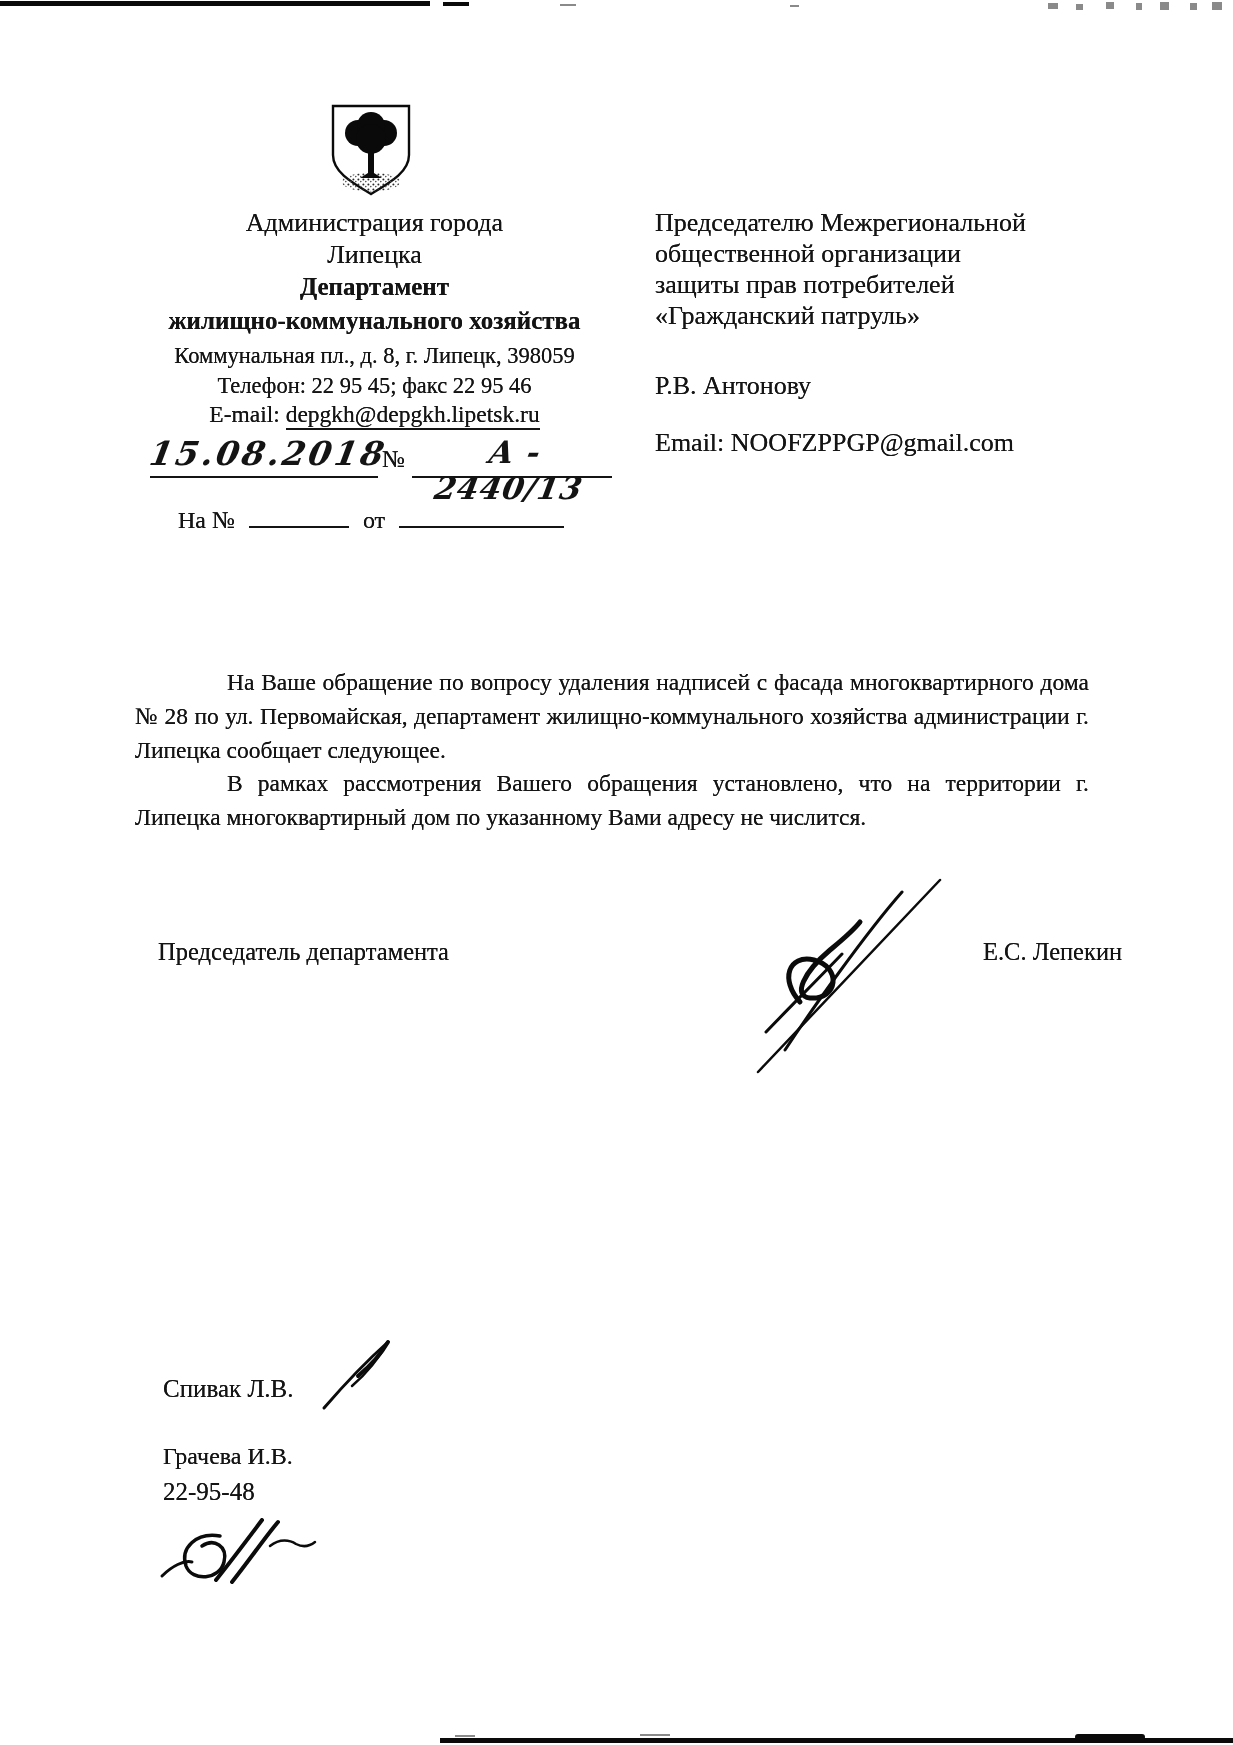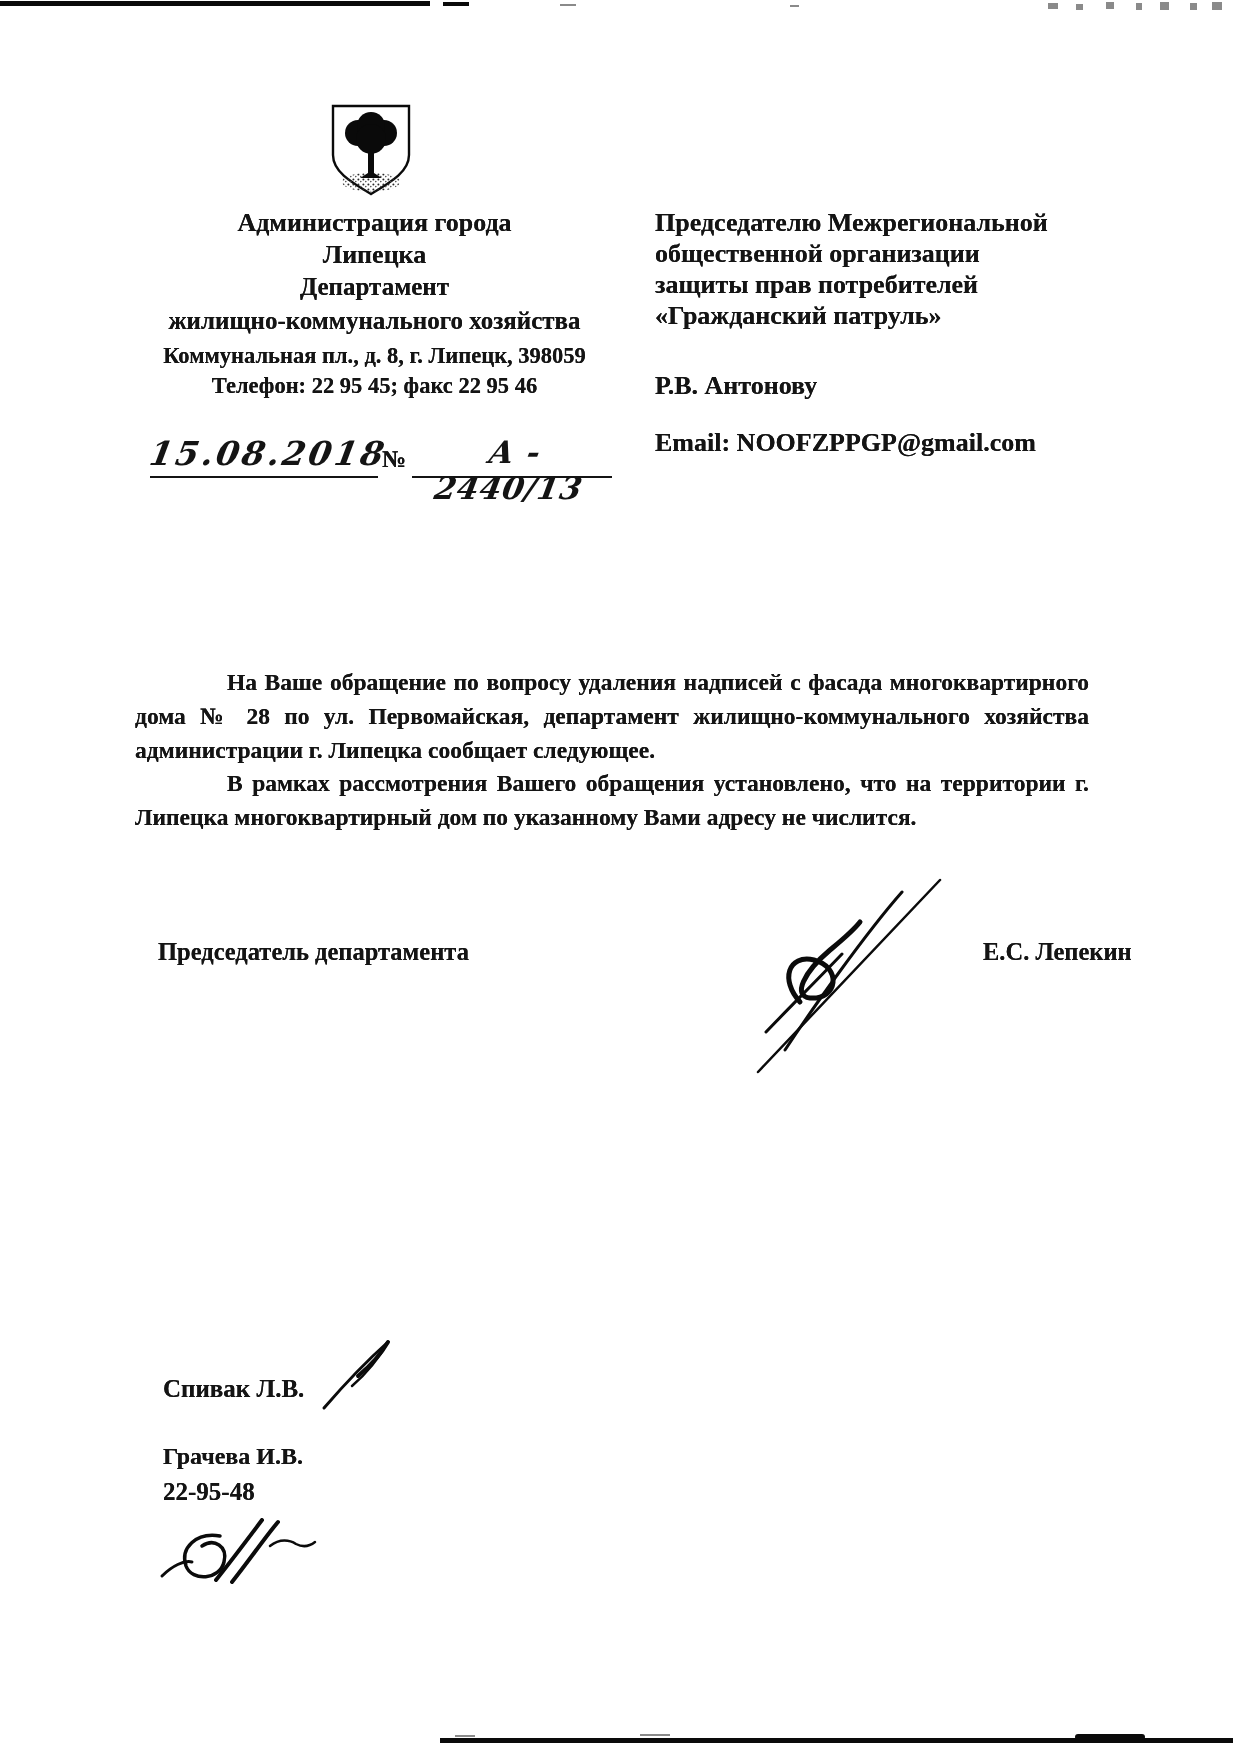--- a/index.html
+++ b/index.html
@@ -5,21 +5,21 @@
   html,body{margin:0;padding:0;background:#ffffff;}
   .page{
     position:relative;
     width:1233px;height:1745px;
     background:#ffffff;
     font-family:"Liberation Serif","DejaVu Serif",serif;
     color:#141414;
     overflow:hidden;
   }
   .abs{position:absolute;}
-  .ink{text-shadow:0 0 0.6px rgba(0,0,0,0.85);font-weight:bold;}
+  .ink{text-shadow:0 0 0.6px rgba(0,0,0,0.85);}
   
   .sender{left:112px;top:0;width:525px;text-align:center;}
   .s-line{position:absolute;left:0;width:100%;}
   .fs26{font-size:26px;}
   .fs27b{font-size:25px;font-weight:bold;}
   .fs22{font-size:22.5px;}
   .email-underline{border-bottom:2px solid #141414;padding-bottom:1px;}
   
   .hw{
     font-family:"DejaVu Serif",serif;
@@ -78,30 +78,40 @@
     </svg>
   </div>
 
   <div class="abs sender" style="height:560px;">
     <div class="s-line fs26 ink" style="top:208px;">Администрация города</div>
     <div class="s-line fs26 ink" style="top:240px;">Липецка</div>
     <div class="s-line fs27b ink" style="top:273px;">Департамент</div>
     <div class="s-line fs27b ink" style="top:307px;">жилищно-коммунального хозяйства</div>
     <div class="s-line fs22 ink" style="top:343px;">Коммунальная пл., д. 8, г. Липецк, 398059</div>
     <div class="s-line fs22 ink" style="top:373px;">Телефон: 22 95 45; факс 22 95 46</div>
+    <div class="s-line ink" style="top:401px;font-size:23.5px;">
+      <span>E-mail:</span>
+      <span class="email-underline">depgkh@depgkh.lipetsk.ru</span>
+    </div>
   </div>
 
   <div class="abs" style="left:150px;top:434px;width:228px;text-align:center;border-bottom:2.5px solid #141414;height:42px;">
     <span class="hw" style="font-size:33px;letter-spacing:3px;">15.08.2018</span>
   </div>
   <div class="abs fs26 ink" style="left:382px;top:446px;font-size:24px;">№</div>
   <div class="abs" style="left:412px;top:434px;width:200px;text-align:center;border-bottom:2.5px solid #141414;height:42px;">
     <span class="hw" style="font-size:31px;letter-spacing:1px;">А - 2440/13</span>
   </div>
 
+  <div class="abs ink" style="left:178px;top:500px;font-size:24px;">
+    <span>На №</span>
+    <span class="blankline" style="width:100px;height:26px;margin-left:8px;"></span>
+    <span style="margin-left:8px;">от</span>
+    <span class="blankline" style="width:165px;height:26px;margin-left:8px;"></span>
+  </div>
 
   <div class="abs recipient" style="height:480px;">
     <div class="s-line fs26 ink" style="top:208px;">Председателю Межрегиональной</div>
     <div class="s-line fs26 ink" style="top:239px;">общественной организации</div>
     <div class="s-line fs26 ink" style="top:270px;">защиты прав потребителей</div>
     <div class="s-line fs26 ink" style="top:301px;">«Гражданский патруль»</div>
     <div class="s-line fs26 ink" style="top:371px;">Р.В. Антонову</div>
     <div class="s-line fs26 ink" style="top:428px;">Email: NOOFZPPGP@gmail.com</div>
   </div>
 

